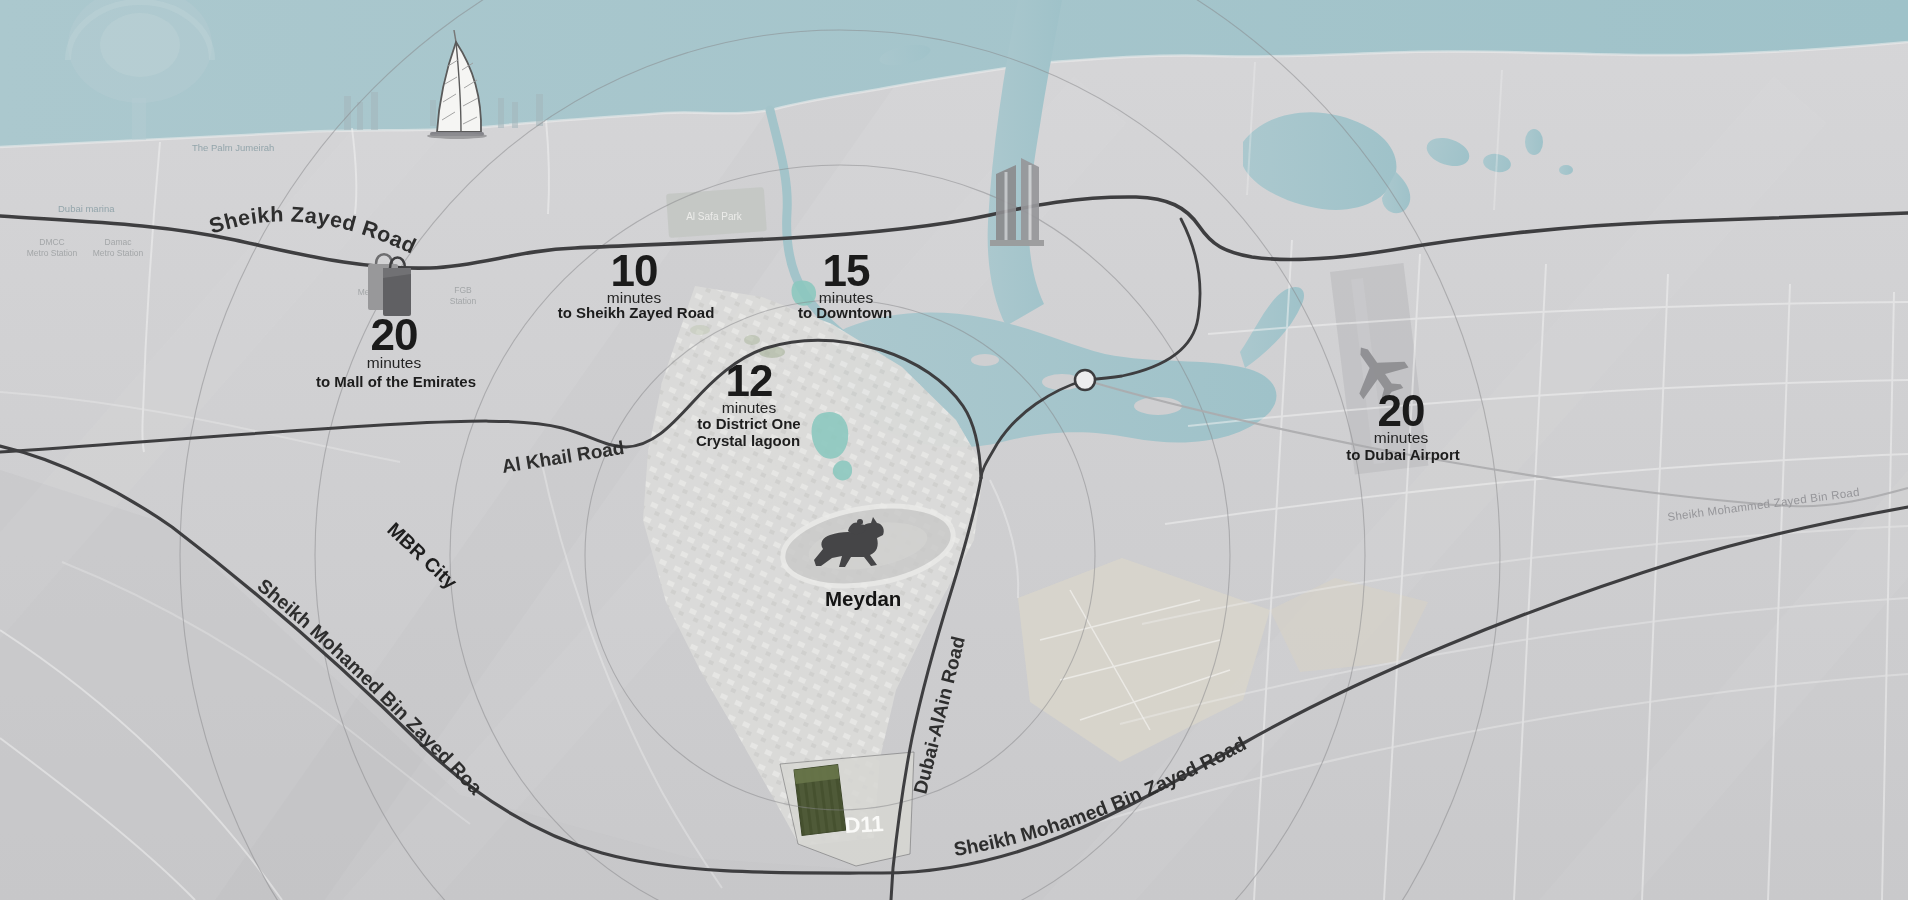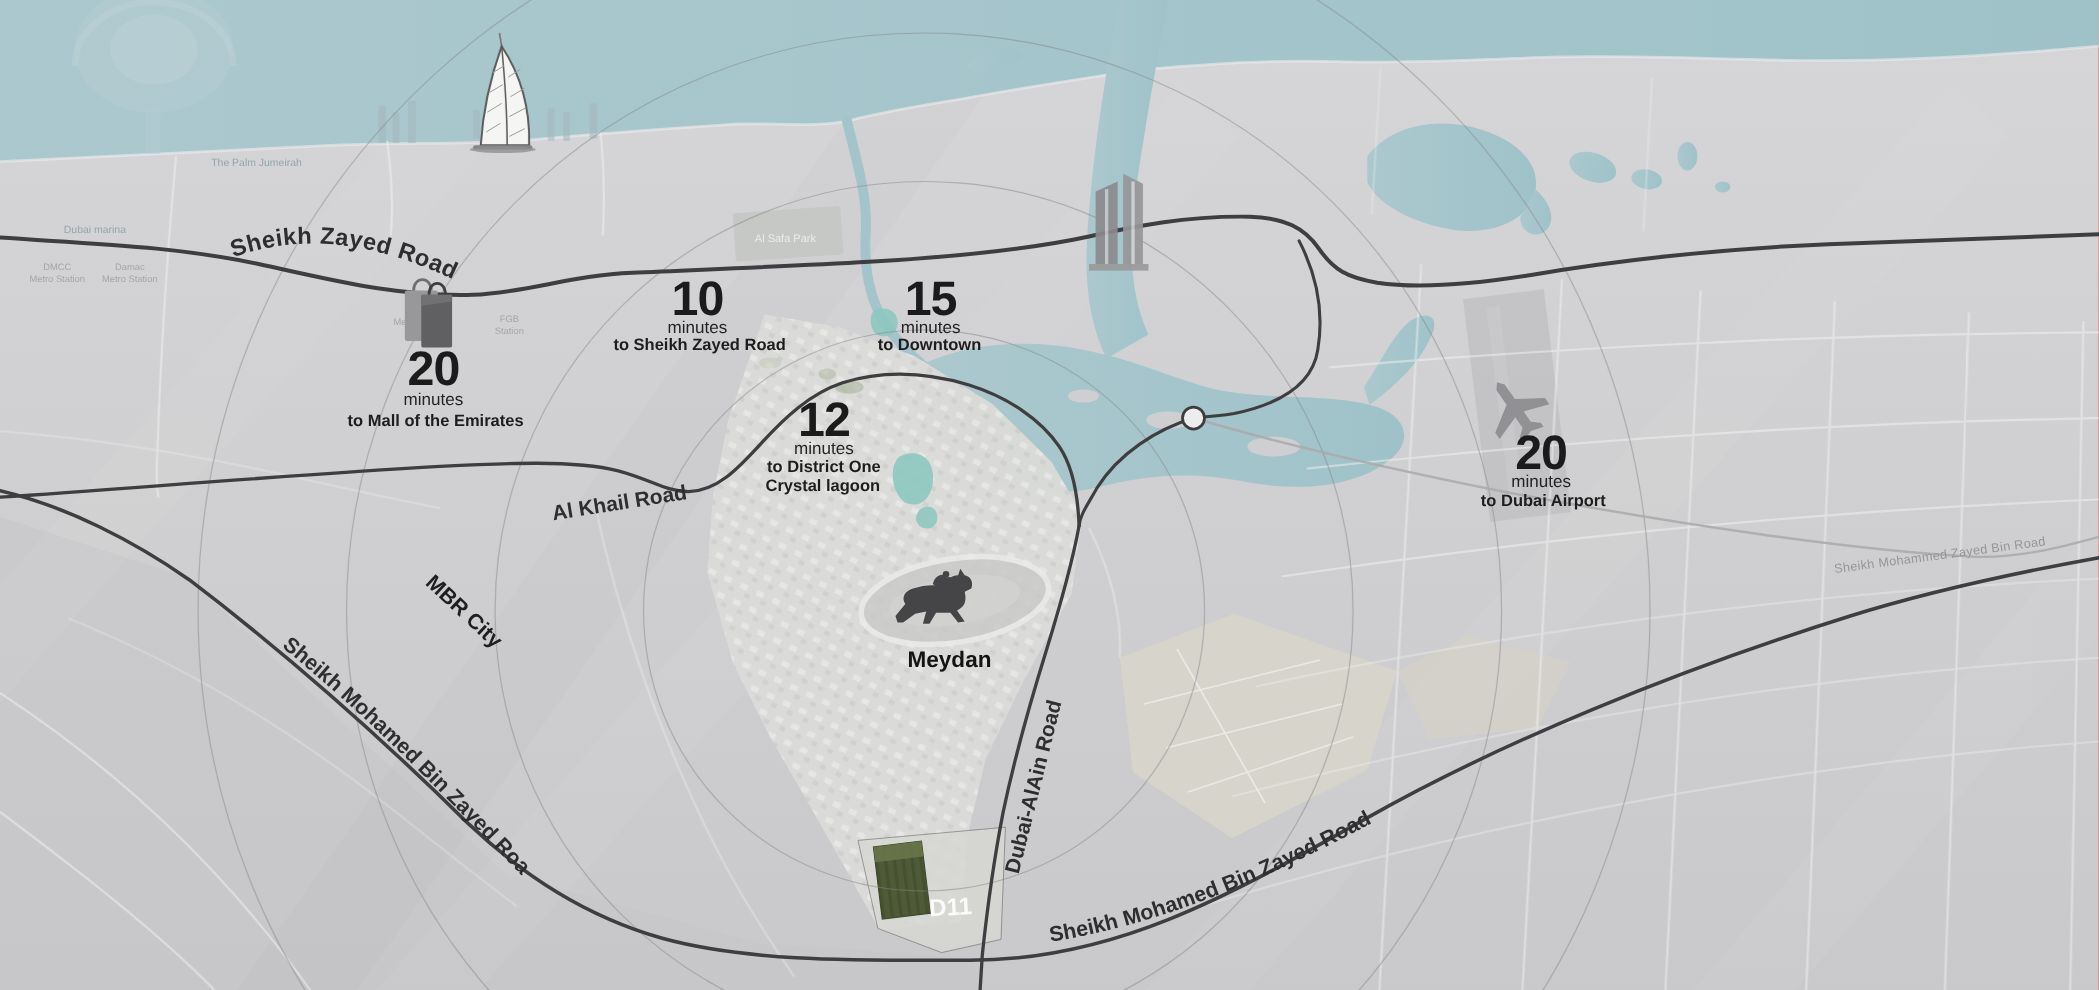--- a/index.html
+++ b/index.html
@@ -1,16 +1,16 @@
 <!DOCTYPE html>
 <html><head>
 <meta charset="utf-8">
 <style>
   html,body{margin:0;padding:0;background:#b7b7b9;}
-  .stage{position:relative;width:1908px;height:900px;overflow:hidden;background:#ef4444;}
+  .stage{position:relative;width:1908px;height:900px;overflow:hidden;background:#fca5a5;}
   .stage svg{position:absolute;left:0;top:0;}
   text{font-family:"Liberation Sans",sans-serif;}
   .num{font-size:44px;font-weight:700;fill:#1b1b1b;text-anchor:middle;letter-spacing:-1px;}
   .min{font-size:15.5px;font-weight:500;fill:#242424;text-anchor:middle;}
   .dest{font-size:15px;font-weight:600;fill:#1d1d1d;text-anchor:middle;}
   .roadlbl{fill:#2e2e2e;font-weight:600;}
   .szr{font-size:21.5px;letter-spacing:.5px;}
   .mid{font-size:19.5px;}
   .alkhail{font-size:19px;}
   .da{font-size:19px;}

